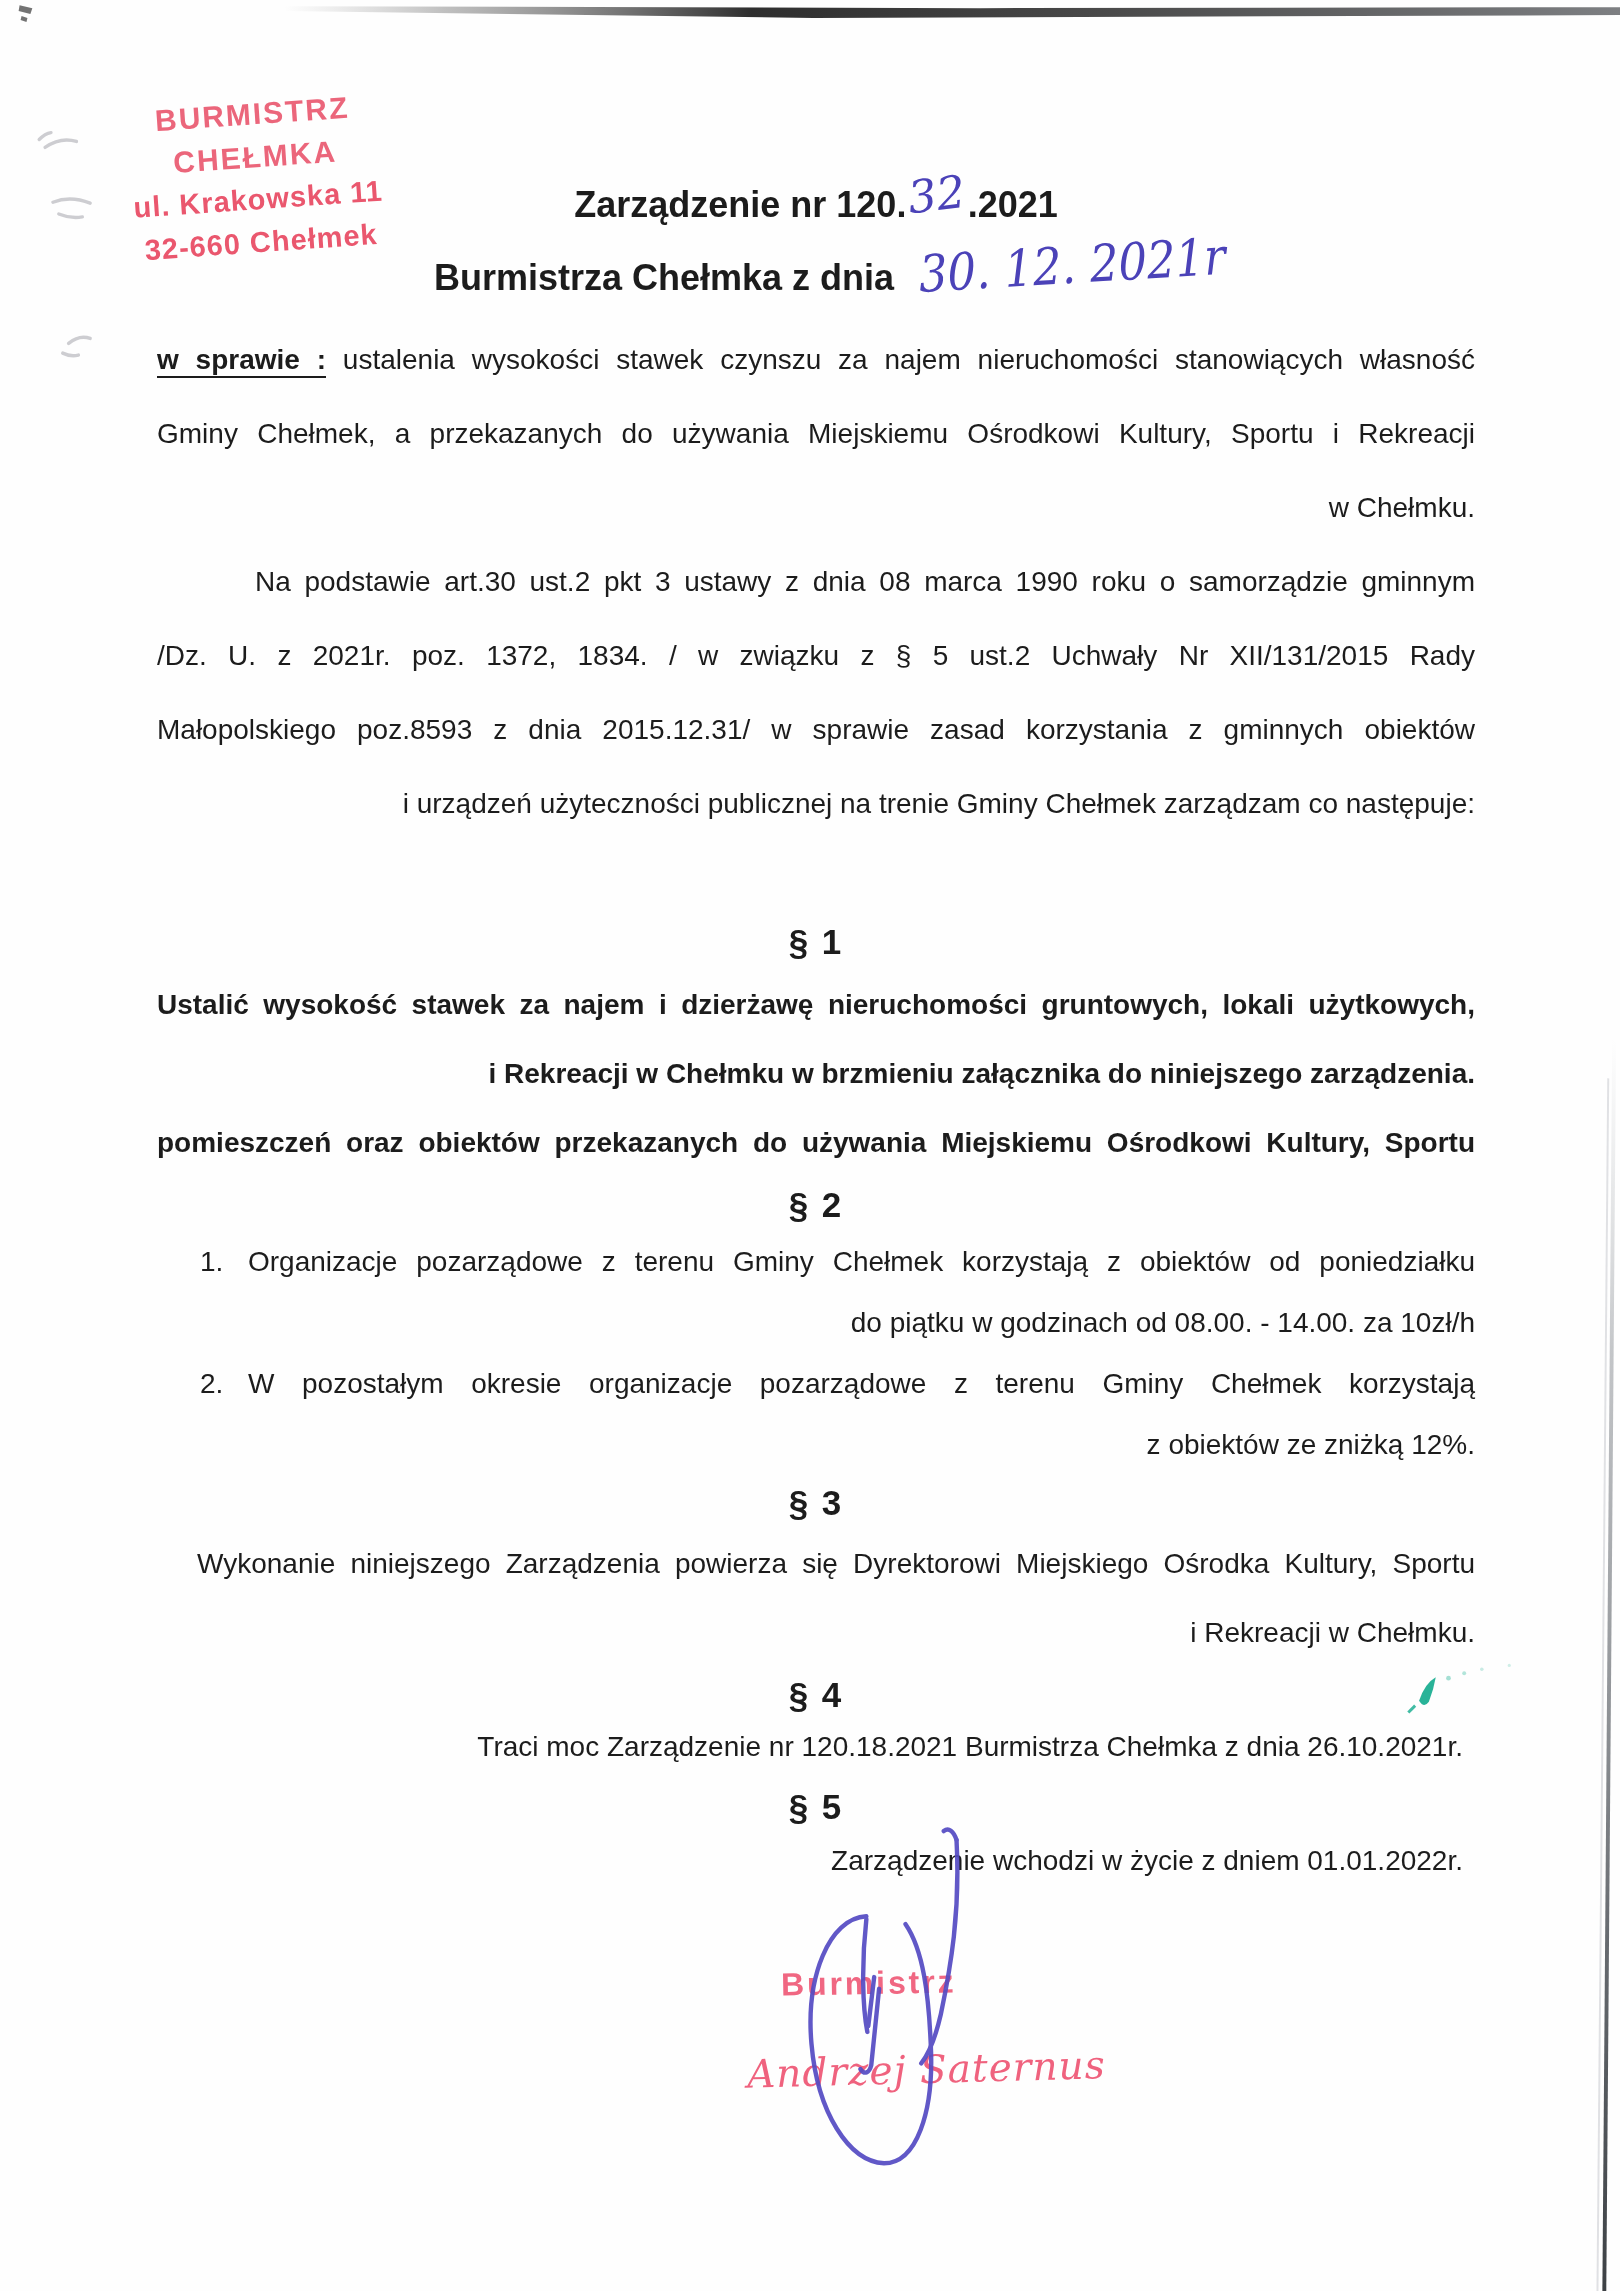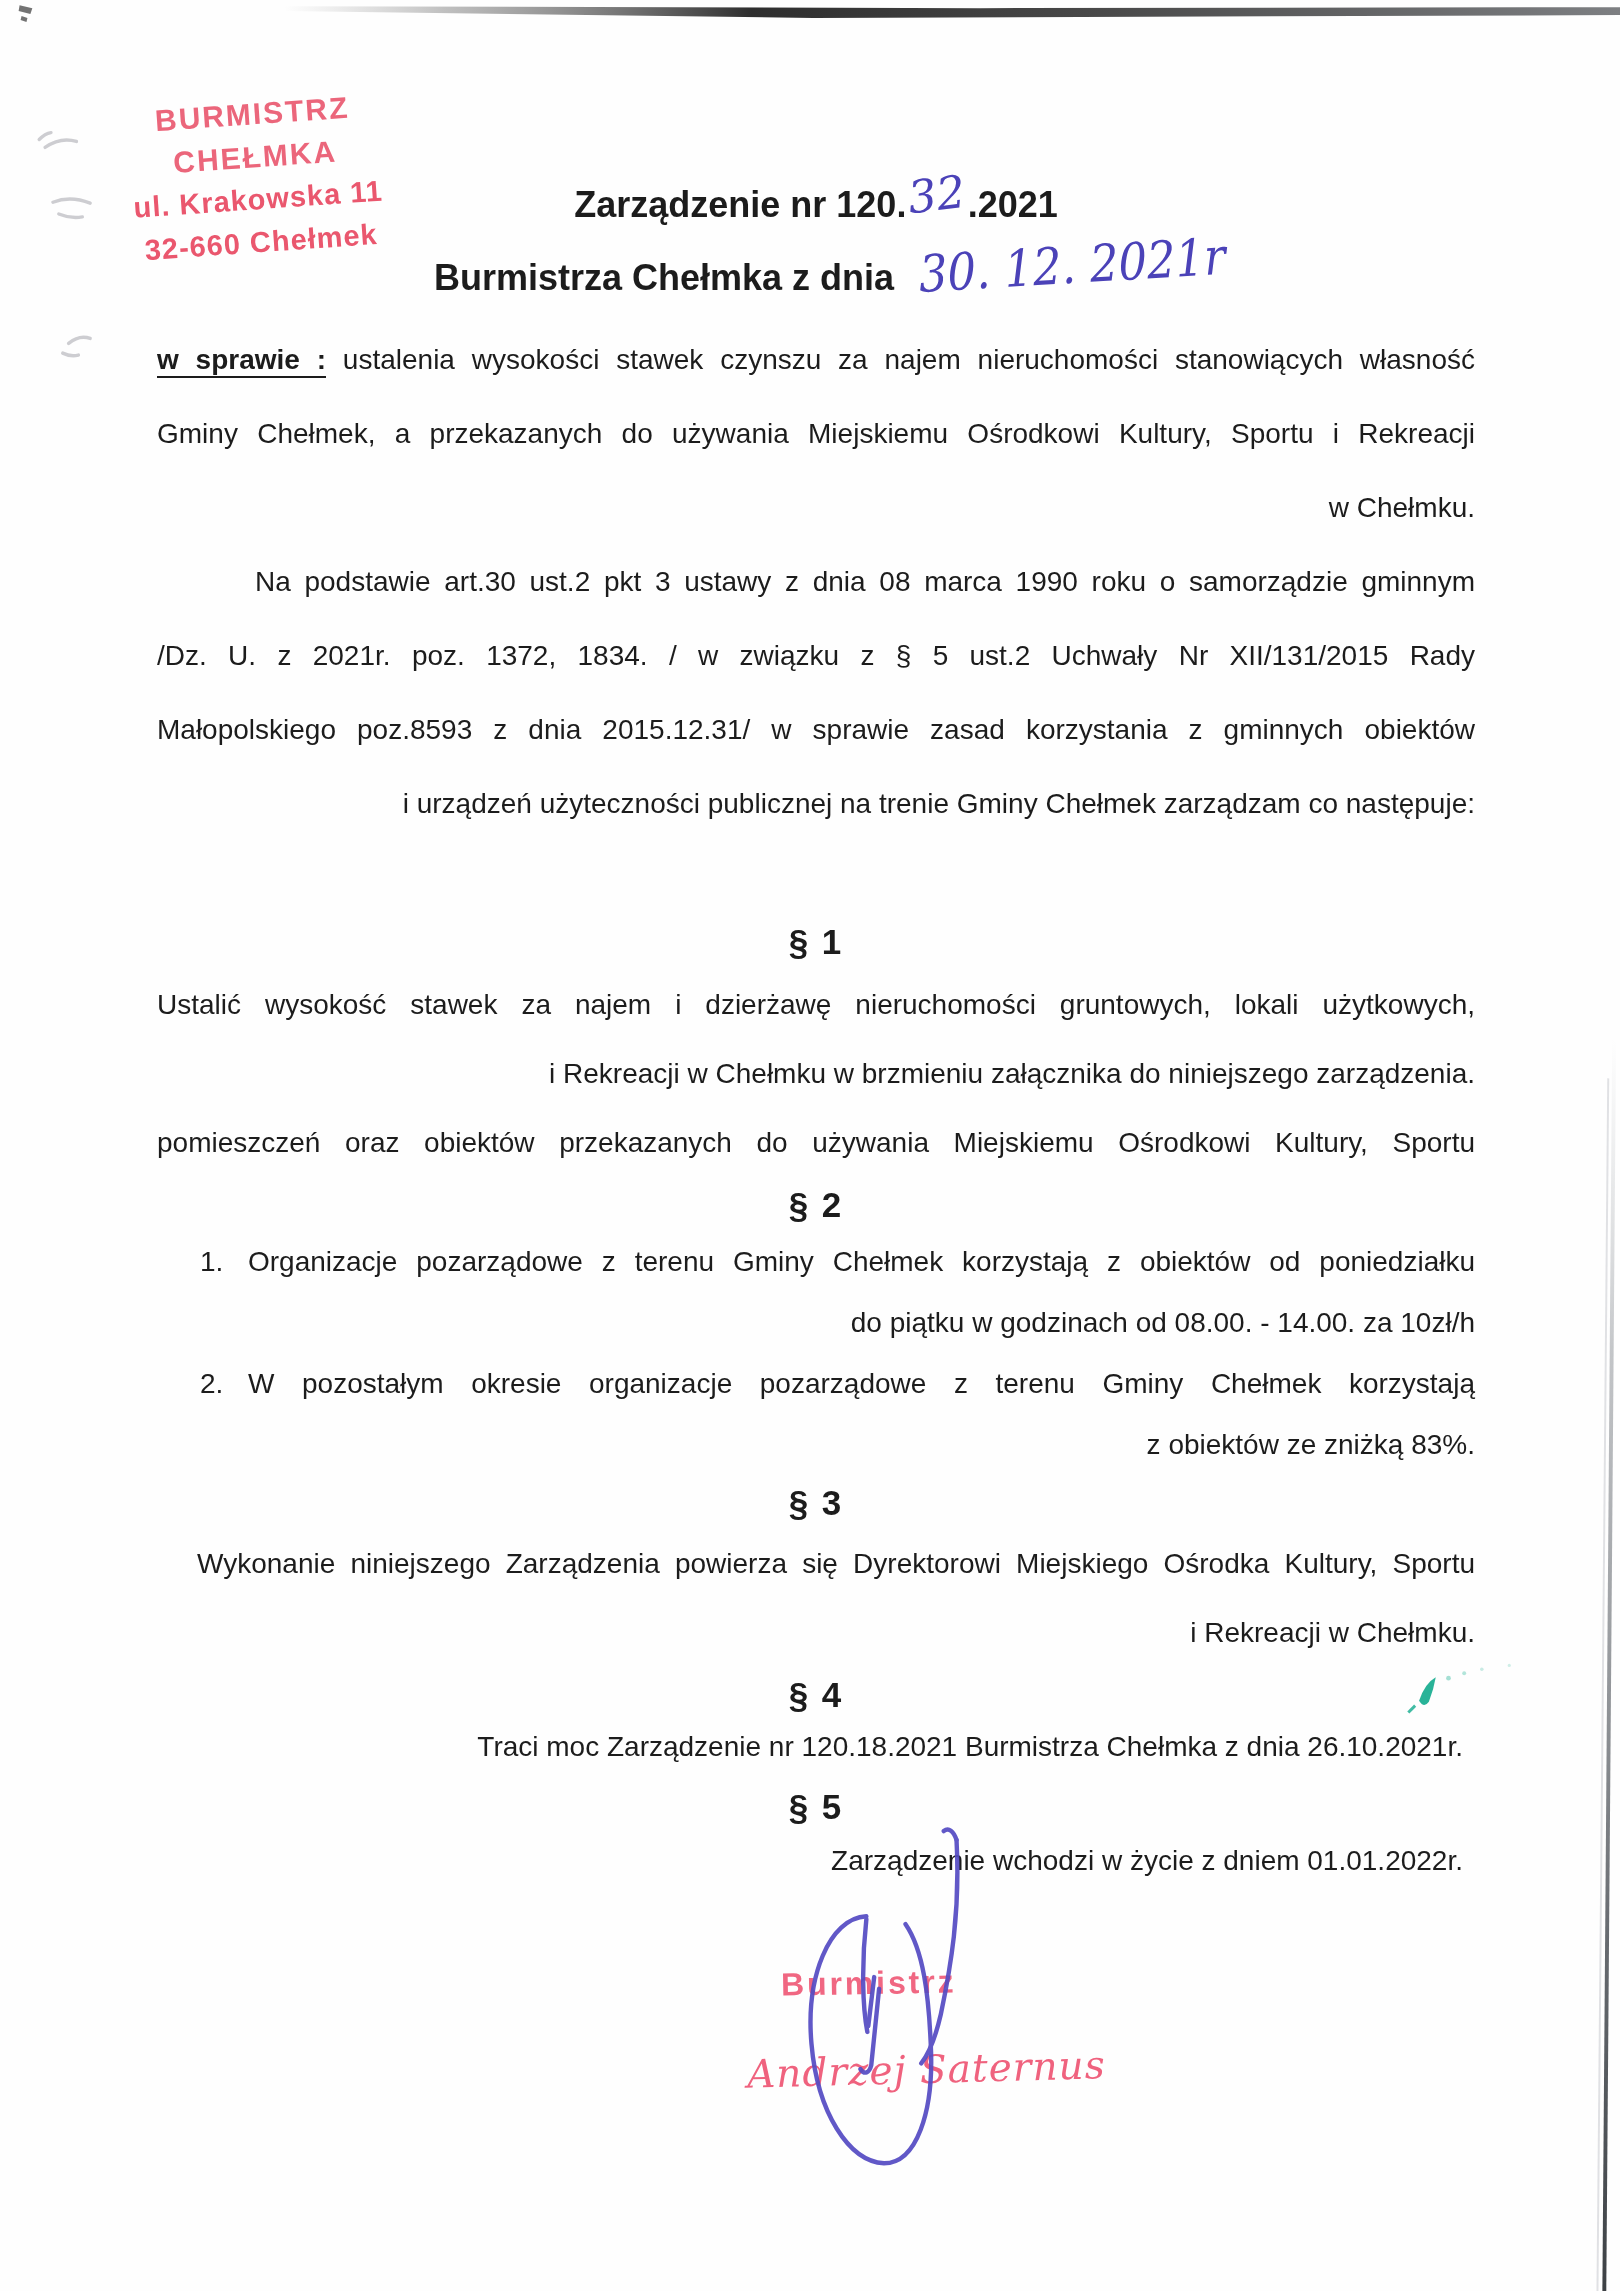--- a/index.html
+++ b/index.html
@@ -49,21 +49,21 @@
     transform:scaleX(.88) rotate(-3deg) translateY(2px);
     transform-origin:left bottom;
     margin-left:25.5px;
   }
   
   .para{position:absolute;left:157px;width:1318px;font-size:28px;}
   .ln{height:74px;line-height:74px;white-space:nowrap;text-align:right;}
   .just{text-align:justify;text-align-last:justify;white-space:normal;}
   .lead{font-weight:bold;border-bottom:2.9px solid #1c1c1c;padding-bottom:1px;margin-top:16px;}
   .indent{padding-left:98px;}
-  .s1p .ln{height:69px;line-height:69px;}
+  .s1p .ln{height:69px;line-height:69px;font-weight:bold;}
   .list .ln{height:61px;line-height:61px;padding-left:91px;position:relative;}
   .list .num{position:absolute;left:43px;top:0;}
   .s3p .ln{height:69px;line-height:69px;margin-left:40px;}
   .oneln{height:51px;line-height:51px;}
   .sec-head{
     position:absolute;left:157px;width:1318px;text-align:center;
     font-weight:bold;font-size:35px;line-height:49px;letter-spacing:2px;
   }
   
   .sig-title{
@@ -112,21 +112,21 @@
     <div class="ln just">Ustalić wysokość stawek za najem i dzierżawę nieruchomości gruntowych, lokali użytkowych,</div>
     <div class="ln">i Rekreacji w Chełmku w brzmieniu załącznika do niniejszego zarządzenia.</div>
     <div class="ln just">pomieszczeń oraz obiektów przekazanych do używania Miejskiemu Ośrodkowi Kultury, Sportu</div>
   </div>
 
   <div class="sec-head" style="top:1180px">§ 2</div>
   <div class="para list" style="top:1231px">
     <div class="ln just"><span class="num">1.</span><span>Organizacje pozarządowe z terenu Gminy Chełmek korzystają z obiektów od poniedziałku</span></div>
     <div class="ln">do piątku w godzinach od 08.00. - 14.00. za 10zł/h</div>
     <div class="ln just"><span class="num">2.</span><span>W pozostałym okresie organizacje pozarządowe z terenu Gminy Chełmek korzystają</span></div>
-    <div class="ln">z obiektów ze zniżką 83%.</div>
+    <div class="ln">z obiektów ze zniżką 12%.</div>
   </div>
 
   <div class="sec-head" style="top:1478px">§ 3</div>
   <div class="para s3p" style="top:1529px">
     <div class="ln just">Wykonanie niniejszego Zarządzenia powierza się Dyrektorowi Miejskiego Ośrodka Kultury, Sportu</div>
     <div class="ln">i Rekreacji w Chełmku.</div>
   </div>
 
   <div class="sec-head" style="top:1670px">§ 4</div>
   <div class="para" style="top:1721px;left:145px">

